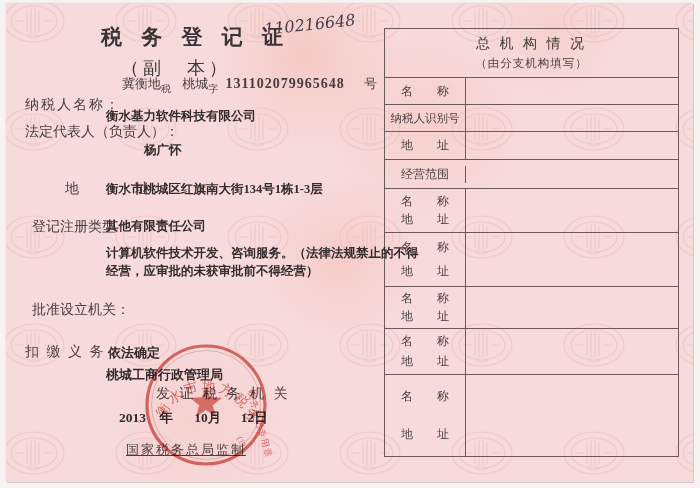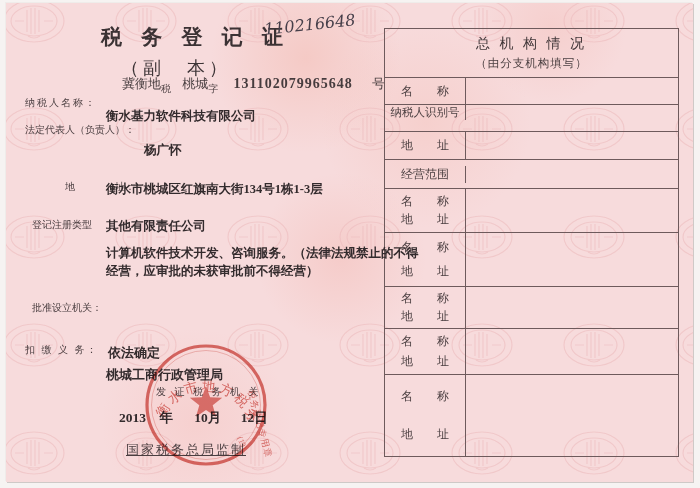--- a/index.html
+++ b/index.html
@@ -10,21 +10,21 @@
     background:
       radial-gradient(circle at 300px 55px, rgba(240,166,150,0.32) 0px, rgba(240,166,150,0) 95px),
       radial-gradient(circle at 420px 120px, rgba(242,172,158,0.24) 0px, rgba(242,172,158,0) 105px),
       radial-gradient(circle at 335px 255px, rgba(240,160,148,0.26) 0px, rgba(240,160,148,0) 85px),
       radial-gradient(circle at 545px 25px, rgba(240,160,148,0.20) 0px, rgba(240,160,148,0) 75px),
       radial-gradient(circle at 190px 420px, rgba(242,152,140,0.16) 0px, rgba(242,152,140,0) 95px),
       #f7dbdc;
     box-shadow:1px 1px 0 #cfc9c7, -1px -1px 0 #efecea;}
   .wm{position:absolute;left:0;top:0;width:687px;height:479px;pointer-events:none;}
   .abs{position:absolute;white-space:nowrap;}
-  .label{color:#4a3e40;font-size:10px;}
+  .label{color:#4a3e40;font-size:14px;}
   .value{color:#332b2d;font-weight:bold;font-size:12.5px;}
   .title{font-size:21px;font-weight:bold;letter-spacing:7px;color:#3b3234;}
   .subtitle{font-size:18px;letter-spacing:4px;color:#3e3537;}
   .hand{font-size:16px;font-style:italic;color:#463f4a;transform:rotate(-6deg);
         font-family:"DejaVu Serif",serif;}
   .certno{font-size:13px;color:#463c3e;}
   .certno .num{font-weight:bold;font-size:14px;letter-spacing:1px;}
   .sub{font-size:10px;position:relative;top:4px;color:#4a3e40;}
   .tbl{position:absolute;left:378px;top:25px;width:293px;height:427px;
        border:1px solid #6e5a5c;display:flex;flex-direction:column;
@@ -65,21 +65,21 @@
 
     <div class="abs title" style="left:95px;top:20px;width:150px;text-align:center;">税 务 登 记 证</div>
 
     <div class="abs hand" style="left:258px;top:12px;">110216648</div>
 
     <div class="abs subtitle" style="left:95px;top:53px;width:150px;text-align:center;">（副　本）</div>
 
     <div class="abs certno" style="left:116px;top:72px;">
       <span>冀衡地</span><span class="sub">税</span>
       <span style="margin-left:8px;">桃城</span><span class="sub">字</span>
-      <span class="num" style="margin-left:12px;">131102079965648</span>
+      <span class="num" style="margin-left:4px;">131102079965648</span>
       <span style="margin-left:16px;">号</span>
     </div>
 
     <div class="abs label" style="left:19px;top:93px;letter-spacing:2px;">纳税人名称：</div>
     <div class="abs value" style="left:100px;top:105px;">衡水基力软件科技有限公司</div>
 
     <div class="abs label" style="left:19px;top:120px;">法定代表人（负责人）：</div>
     <div class="abs value" style="left:138px;top:139px;">杨广怀</div>
 
     <div class="abs label" style="left:19px;top:177px;margin-left:40px;">地　　　　址：</div>
@@ -128,21 +128,21 @@
 
       <div class="trow thead first" style="height:48px;">
         <div class="t1">总 机 构 情 况</div>
         <div class="t2">（由分支机构填写）</div>
       </div>
 
       <div class="trow" style="height:26px;">
         <div class="tlabel">名　　称</div>
         <div class="tvalue"></div>
       </div>
-      <div class="trow" style="height:26px;flex-direction:column;">
+      <div class="trow" style="height:26px;">
         <div class="tlabel" style="font-size:11.5px;">纳税人识别号</div>
         <div class="tvalue"></div>
       </div>
       <div class="trow" style="height:27px;">
         <div class="tlabel">地　　址</div>
         <div class="tvalue"></div>
       </div>
       <div class="trow" style="height:28px;align-items:center;">
         <div class="tlabel">经营范围</div>
         <div class="tvalue"></div>

